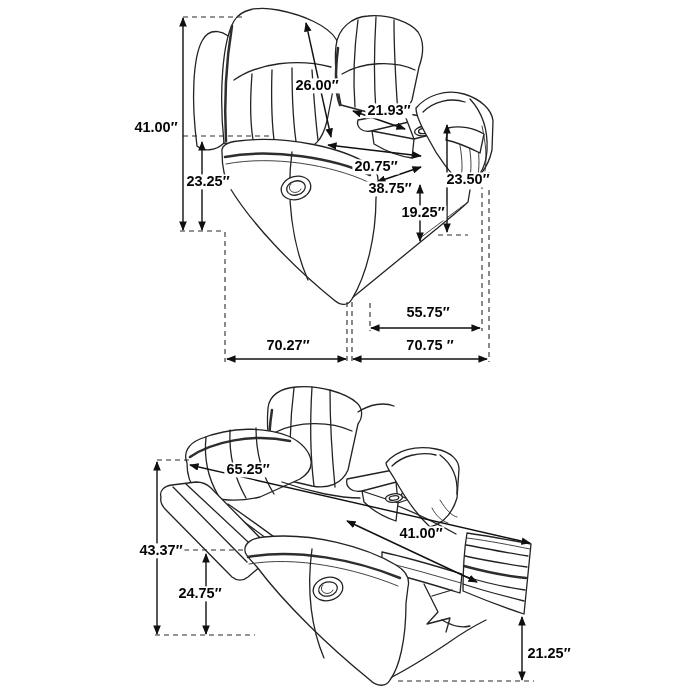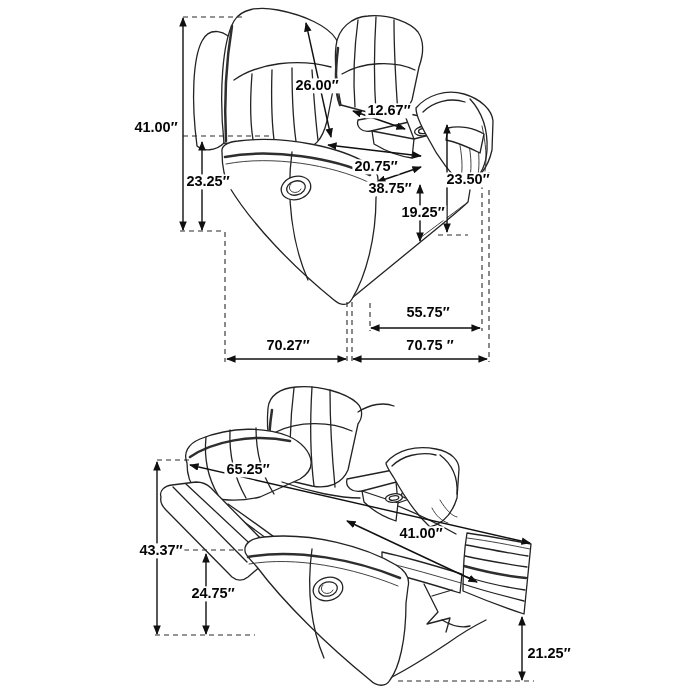--- a/index.html
+++ b/index.html
@@ -187,28 +187,28 @@
     <line x1="206" y1="554" x2="206" y2="634" marker-start="url(#ah)" marker-end="url(#ah)"></line>
     <line x1="347" y1="521" x2="477" y2="582" marker-start="url(#ah)" marker-end="url(#ah)"></line>
     <line class="dash" x1="398" y1="681" x2="534" y2="681"></line>
     <line x1="522" y1="617" x2="522" y2="680" marker-start="url(#ah)" marker-end="url(#ah)"></line>
   </g>
 </svg>
 
   <div class="dim-label" style="left:156px;top:128px;">41.00″</div>
   <div class="dim-label" style="left:208px;top:182px;">23.25″</div>
   <div class="dim-label" style="left:317px;top:86px;">26.00″</div>
-  <div class="dim-label" style="left:389px;top:111px;">12.67″</div>
+  <div class="dim-label" style="left:389px;top:111px;">21.93″</div>
   <div class="dim-label" style="left:376px;top:167px;text-align:right;">20.75″</div>
   <div class="dim-label" style="left:390px;top:189px;">38.75″</div>
   <div class="dim-label" style="left:468px;top:180px;text-align:right;">23.50″</div>
   <div class="dim-label" style="left:423px;top:213px;">19.25″</div>
   <div class="dim-label" style="left:288px;top:346px;">70.27″</div>
   <div class="dim-label" style="left:428px;top:313px;">55.75″</div>
   <div class="dim-label" style="left:430px;top:346px;">70.75 ″</div>
 
   <div class="dim-label" style="left:248px;top:470px;">65.25″</div>
   <div class="dim-label" style="left:161px;top:551px;">43.37″</div>
-  <div class="dim-label" style="left:213px;top:594px;">24.75″</div>
+  <div class="dim-label" style="left:200px;top:594px;">24.75″</div>
   <div class="dim-label" style="left:421px;top:534px;">41.00″</div>
   <div class="dim-label" style="left:549px;top:654px;">21.25″</div>
 
 </div>
 
 </body></html>

